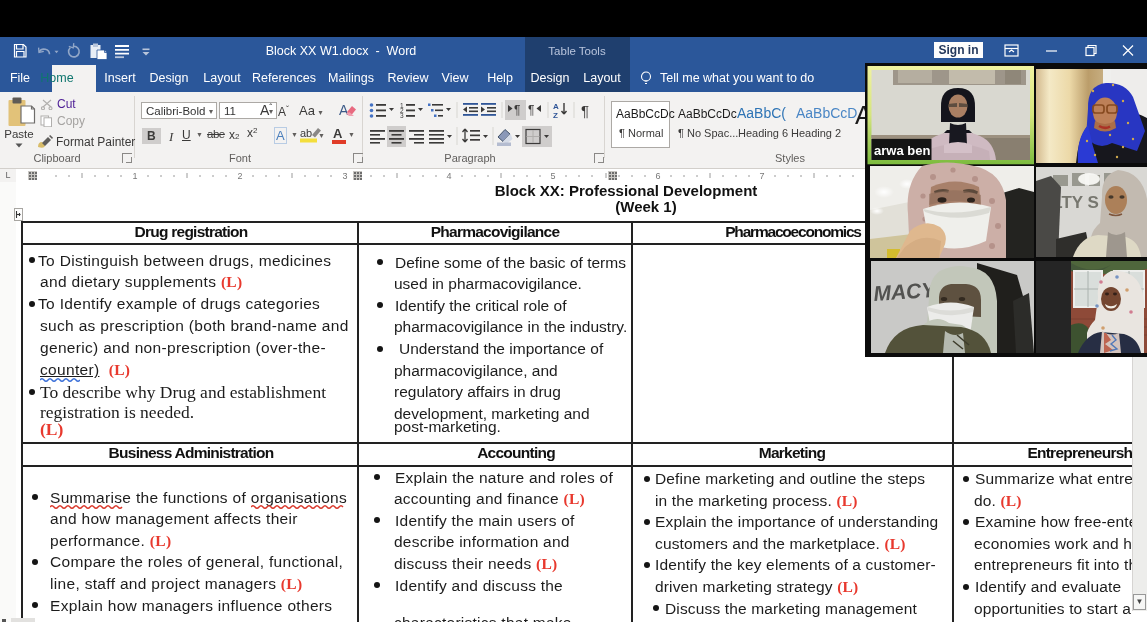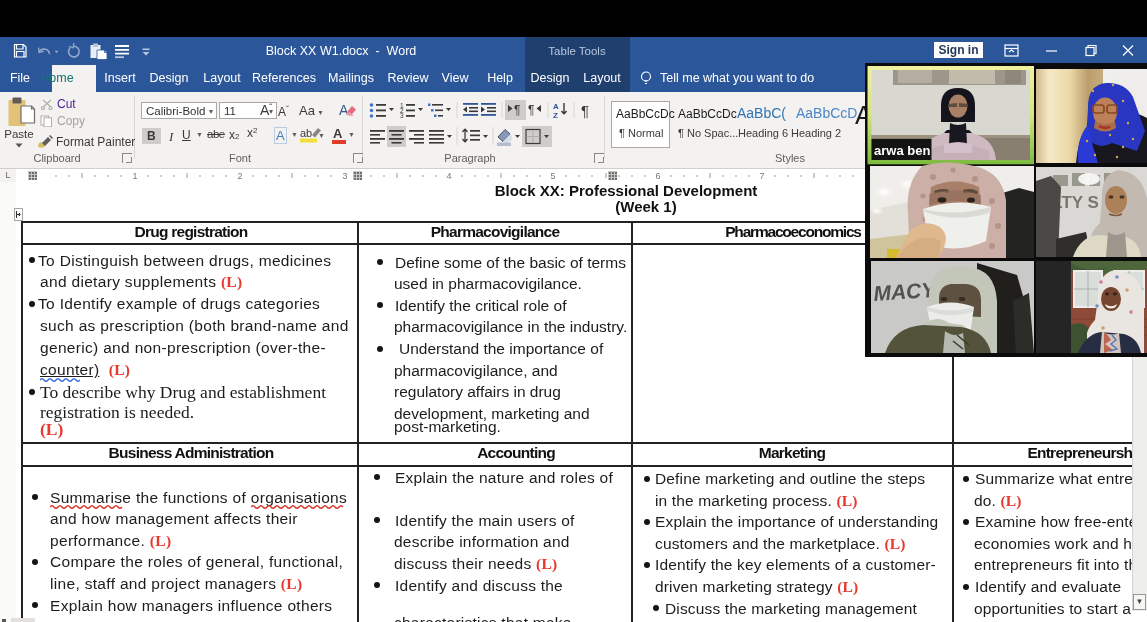--- a/index.html
+++ b/index.html
@@ -554,20 +554,21 @@
   <div class="txt lsA" style="left:50px;top:510px;">and how management affects their</div>
   <div class="txt lsA" style="left:50px;top:531.5px;">performance. <span class="L">(L)</span></div>
   <div class="bul" style="left:32px;top:558.5px;"></div>
   <div class="txt lsA" style="left:50px;top:553px;">Compare the roles of general, functional,</div>
   <div class="txt lsA" style="left:50px;top:574.5px;">line, staff and project managers <span class="L">(L)</span></div>
   <div class="bul" style="left:32px;top:601.5px;"></div>
   <div class="txt lsA" style="left:50px;top:596.5px;">Explain how managers influence others</div>
 
   <div class="bul" style="left:374px;top:473.5px;"></div>
   <div class="txt lsB" style="left:395px;top:468.5px;">Explain the nature and roles of</div>
+  <div class="txt lsB" style="left:394px;top:490px;">accounting and finance <span class="L">(L)</span></div>
   <div class="bul" style="left:374px;top:516.5px;"></div>
   <div class="txt lsB" style="left:395px;top:511.5px;">Identify the main users of</div>
   <div class="txt lsB" style="left:394px;top:533px;">describe information and</div>
   <div class="txt lsB" style="left:394px;top:555px;">discuss their needs <span class="L">(L)</span></div>
   <div class="bul" style="left:374px;top:581.5px;"></div>
   <div class="txt lsB" style="left:395px;top:576.5px;">Identify and discuss the</div>
   <div class="txt lsB" style="left:394px;top:598px;margin-top:16px;">characteristics that make</div>
 
   <div class="bul" style="left:644px;top:475.5px;"></div>
   <div class="txt lsC" style="left:655px;top:470px;">Define marketing and outline the steps</div>

